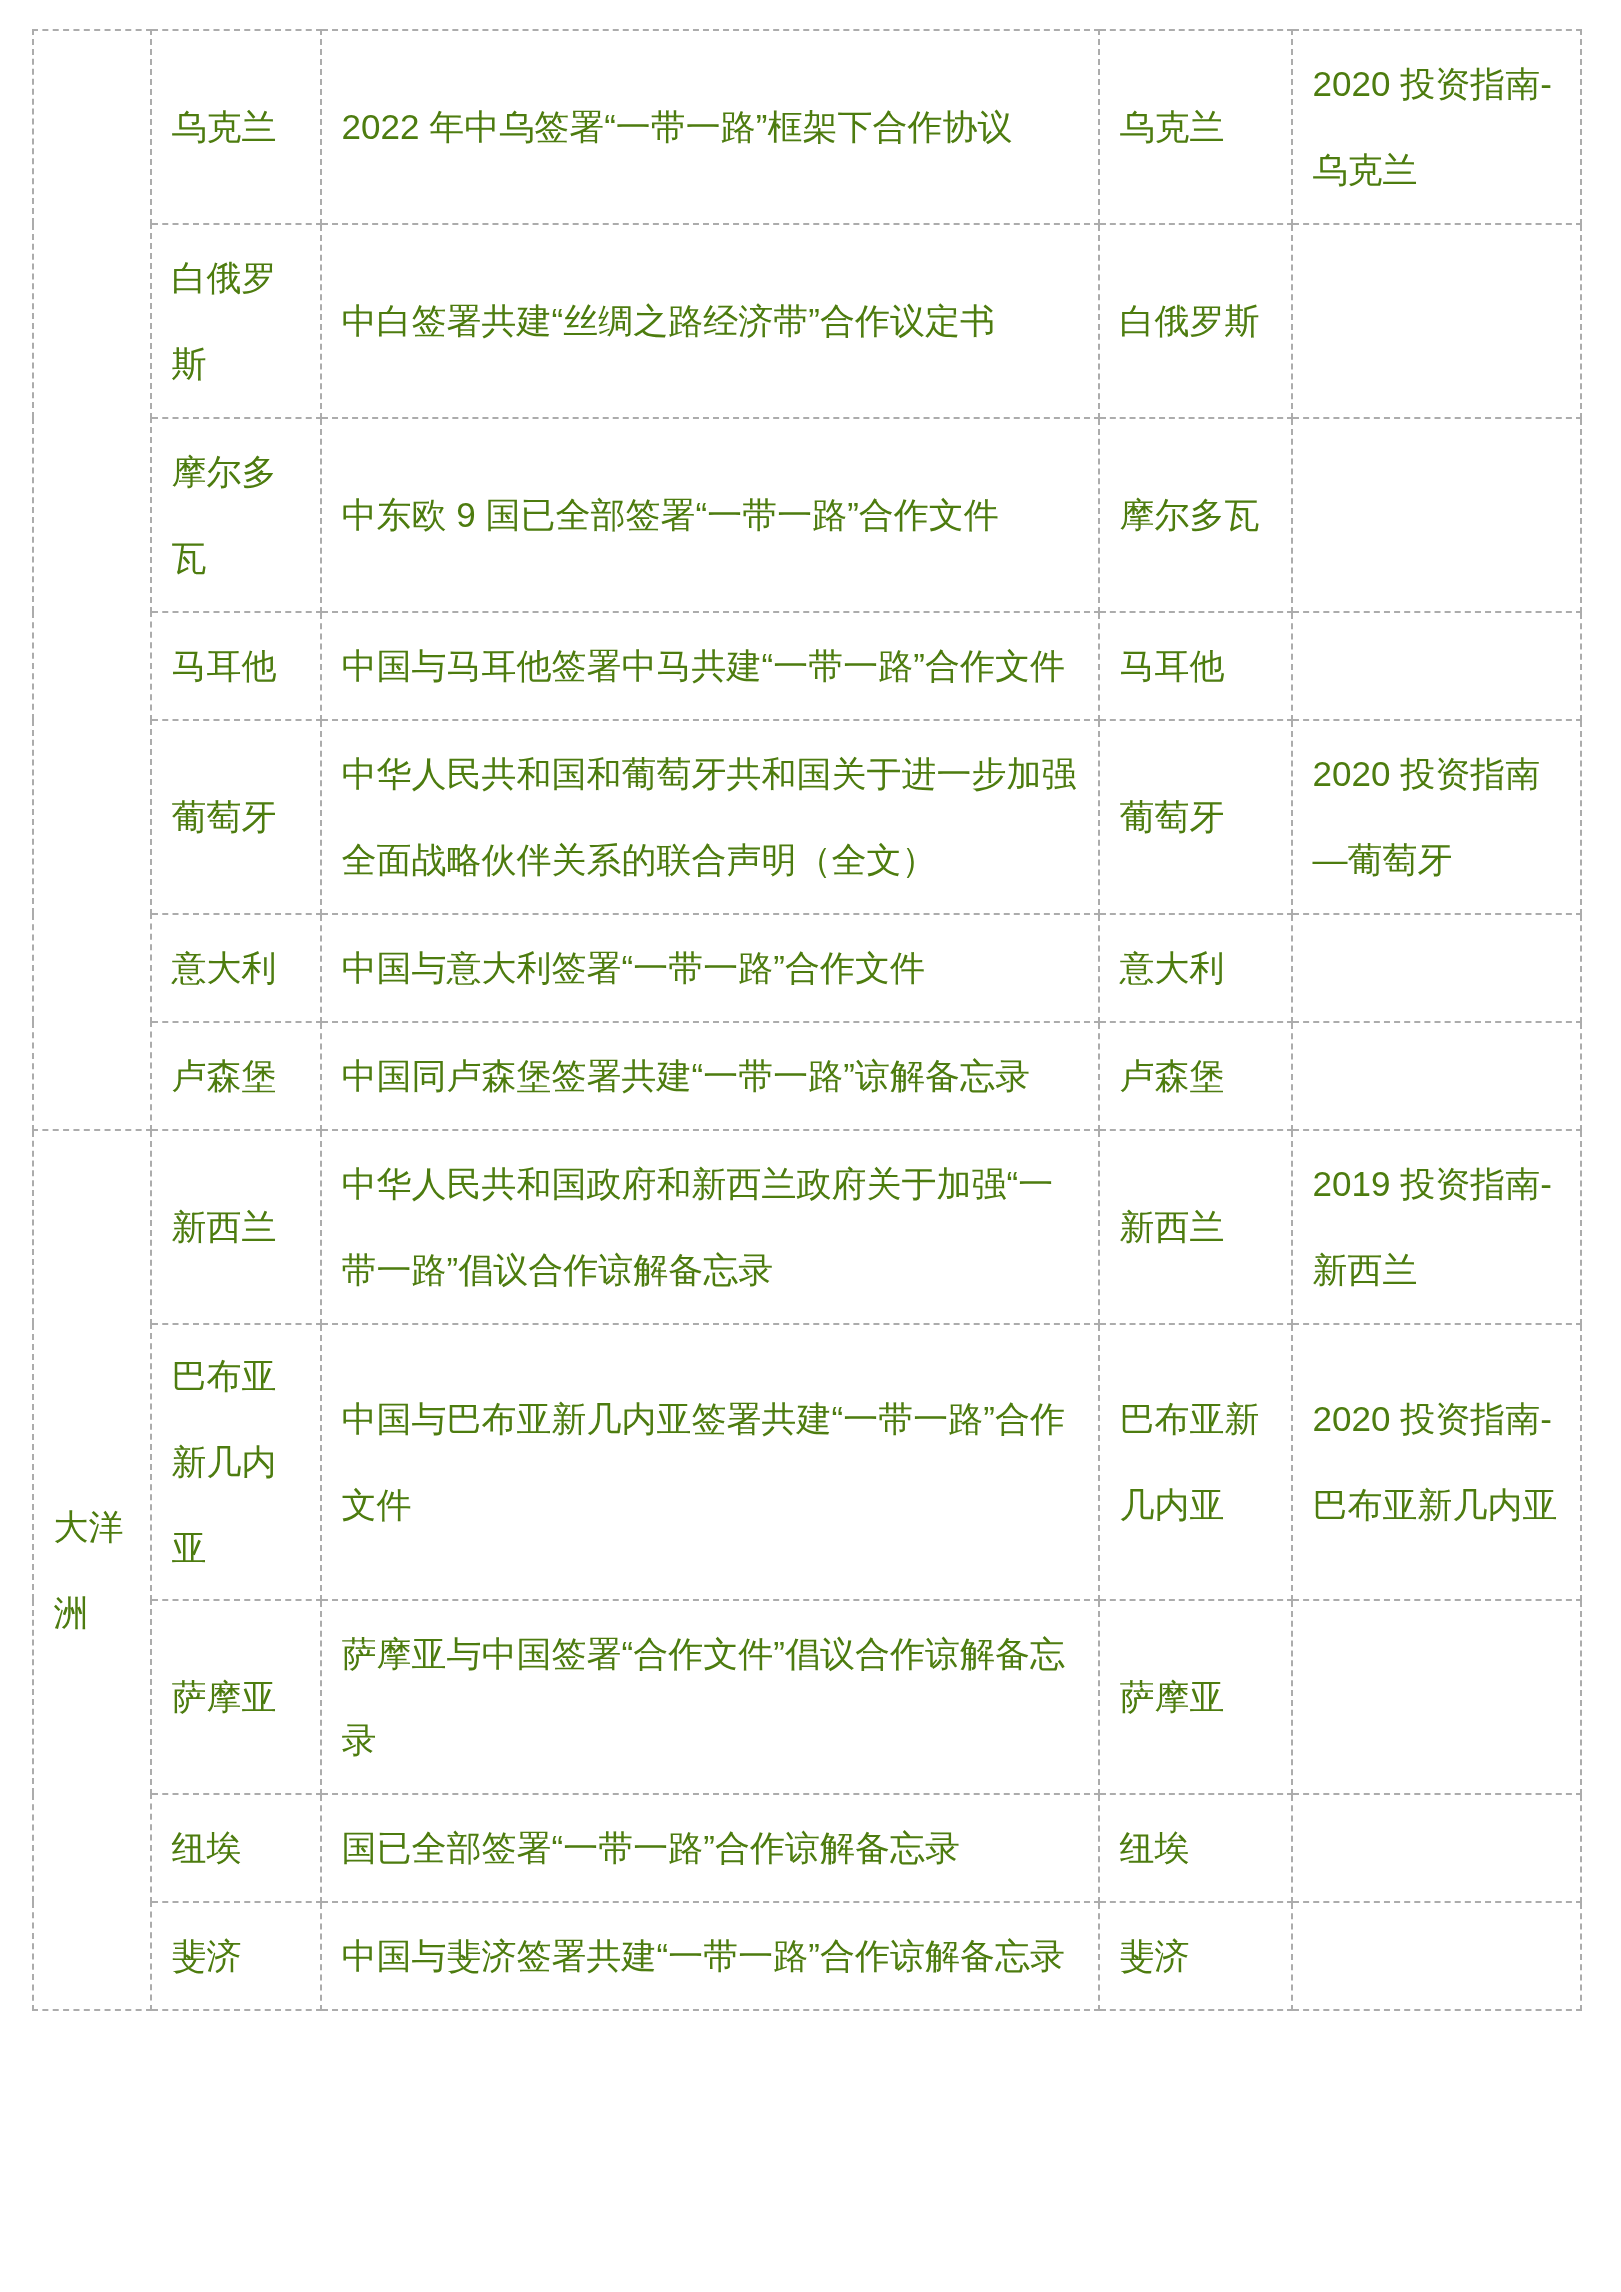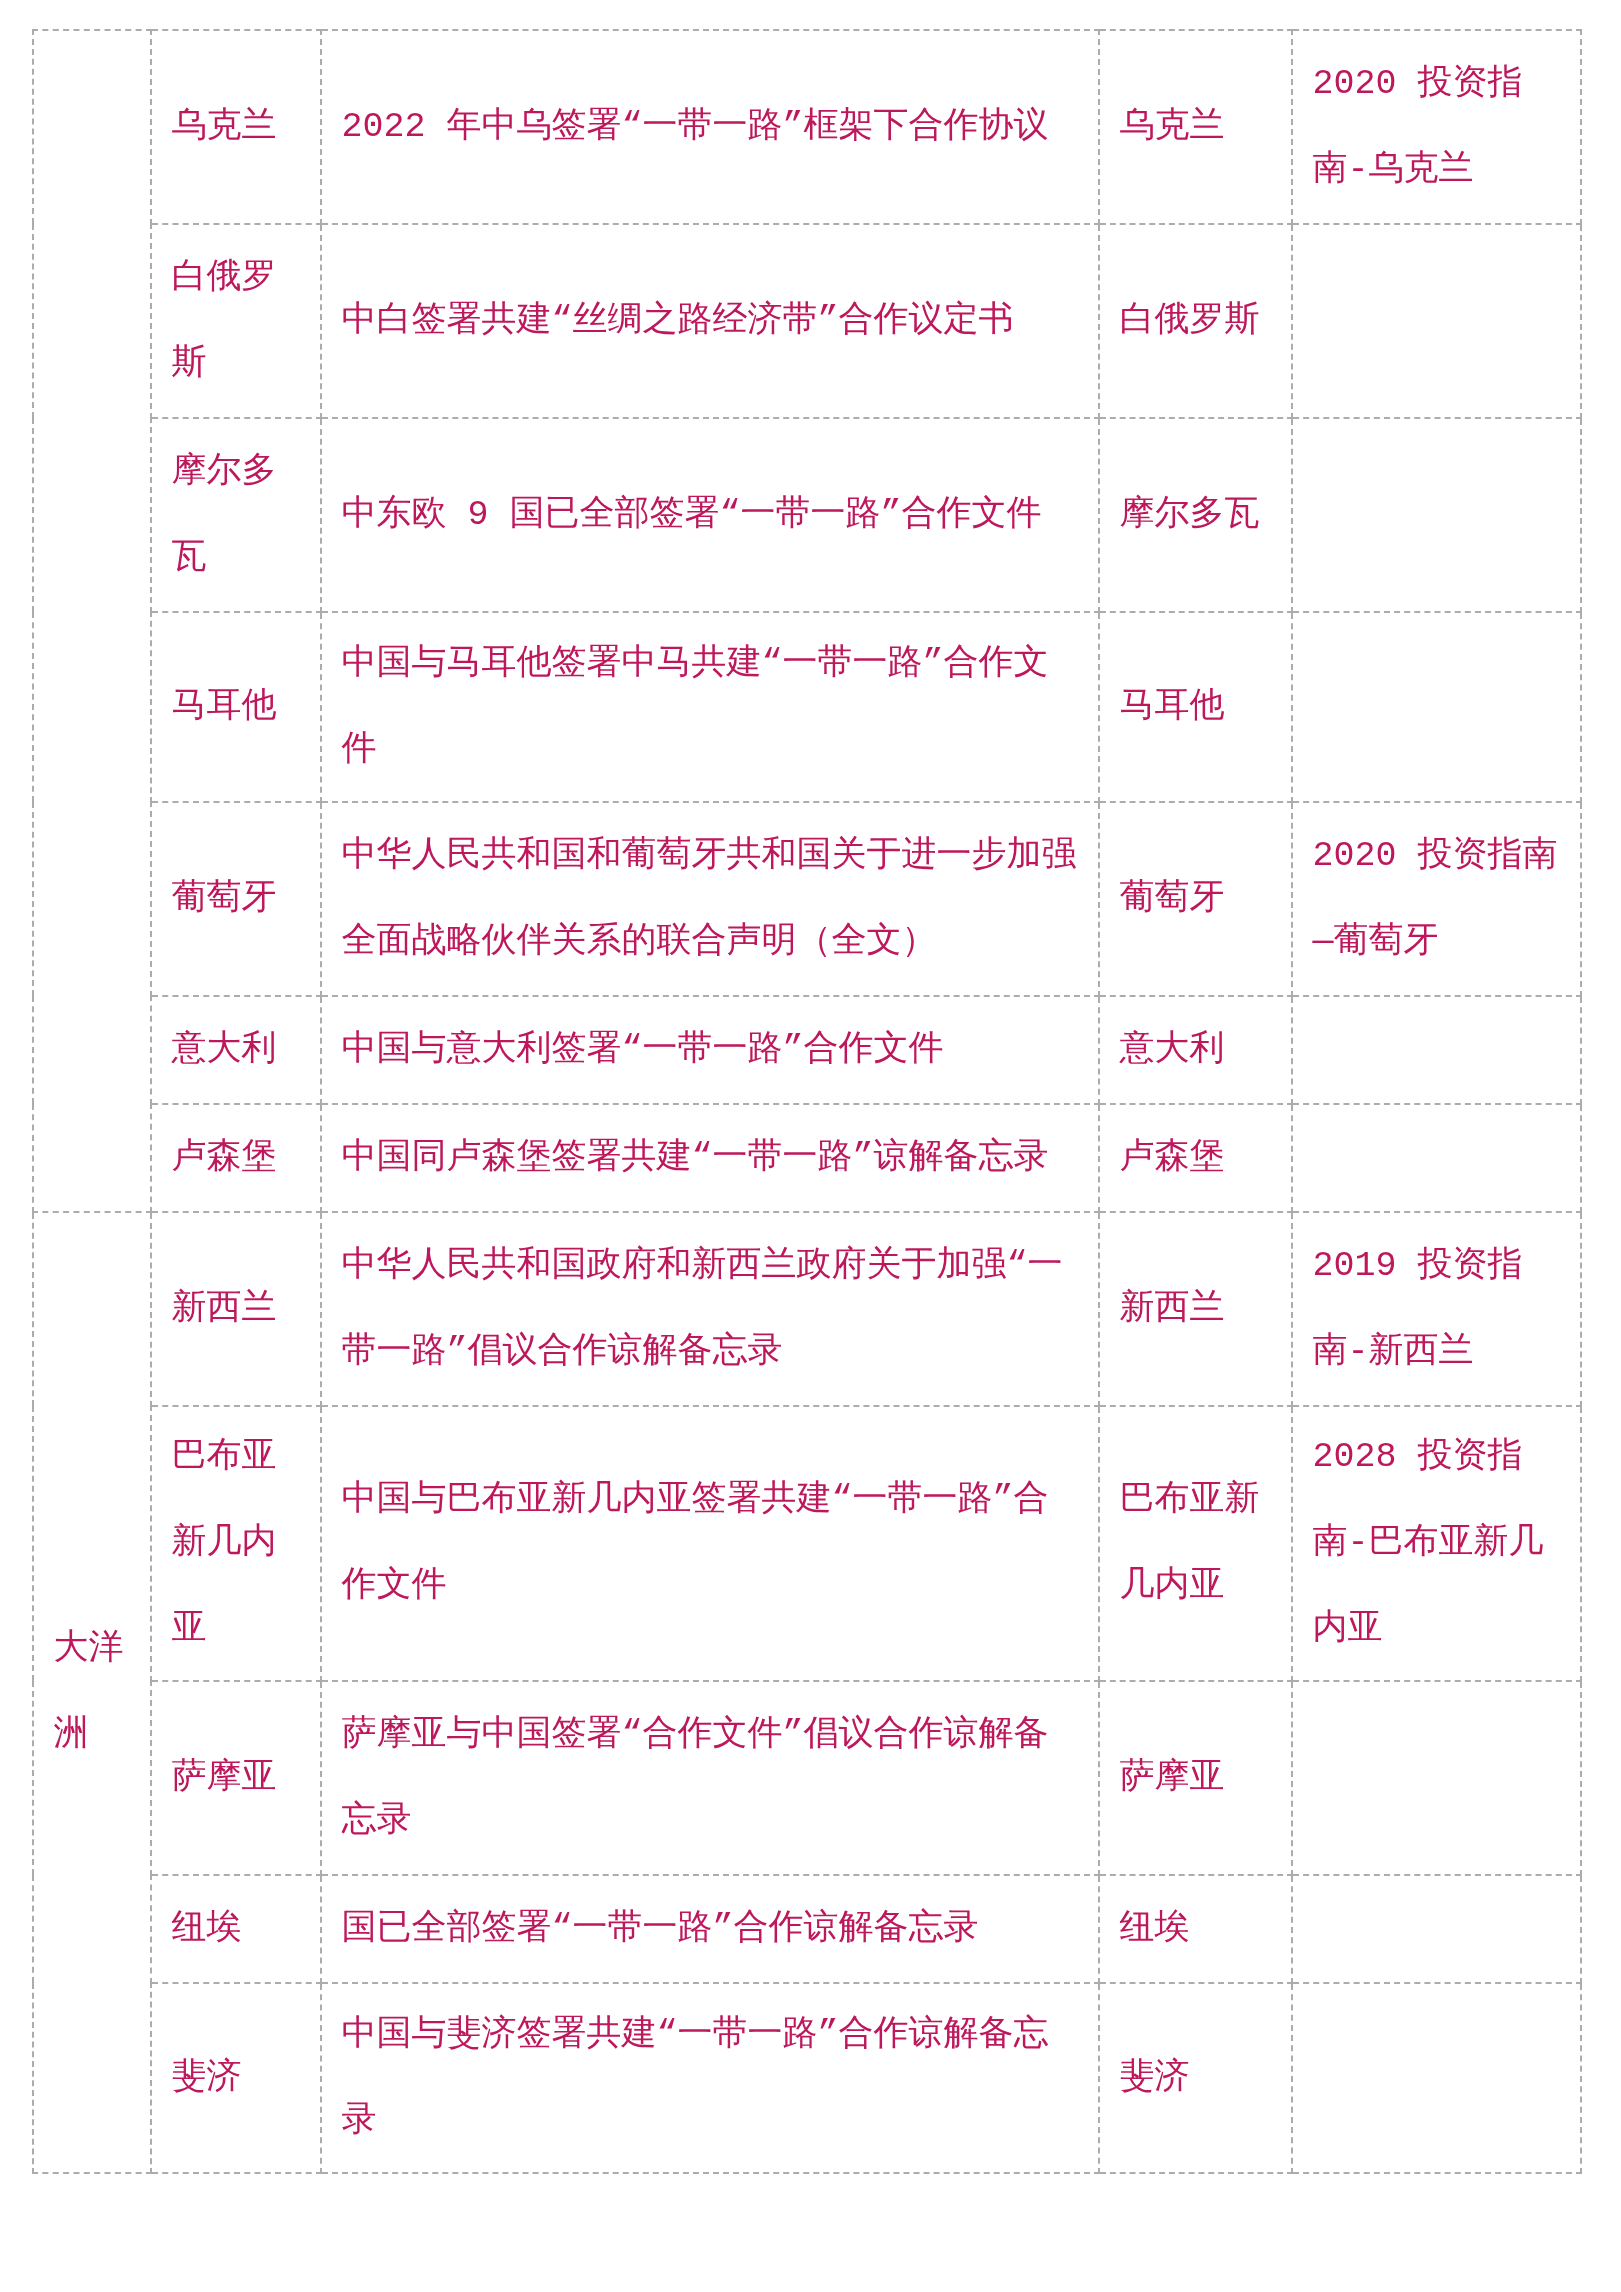--- a/index.html
+++ b/index.html
@@ -27,26 +27,25 @@
     top: 29px;
     border-collapse: collapse;
     table-layout: fixed;
     width: 1550px;
   }
   table.doc-table td {
     border: 2px dashed #acacac;
     padding: 7.8px 19.6px;
     font-size: 35px;
     line-height: 86px;
-    color: #be185d;
+    color: #4d7c0f;
     vertical-align: middle;
     text-align: left;
     word-break: break-all;
     overflow: hidden;
-    font-family: Liberation Mono, monospace;
   }
   .col-region  { width: 118px; }
   .col-country { width: 170px; }
   .col-agree   { width: 778px; }
   .col-country2{ width: 193px; }
   .col-guide   { width: 289px; }
 </style>
 </head>
 <body>
 
@@ -107,21 +106,21 @@
           <td rowspan="5">大洋洲</td>
           <td>新西兰</td>
           <td>中华人民共和国政府和新西兰政府关于加强“一带一路”倡议合作谅解备忘录</td>
           <td>新西兰</td>
           <td>2019 投资指南-新西兰</td>
         </tr>
         <tr style="height: 272px;">
           <td>巴布亚新几内亚</td>
           <td>中国与巴布亚新几内亚签署共建“一带一路”合作文件</td>
           <td>巴布亚新几内亚</td>
-          <td>2028 投资指南-巴布亚新几内亚</td>
+          <td>2020 投资指南-巴布亚新几内亚</td>
         </tr>
         <tr style="height: 194px;">
           <td>萨摩亚</td>
           <td>萨摩亚与中国签署“合作文件”倡议合作谅解备忘录</td>
           <td>萨摩亚</td>
           <td></td>
         </tr>
         <tr style="height: 108px;">
           <td>纽埃</td>
           <td>国已全部签署“一带一路”合作谅解备忘录</td>

